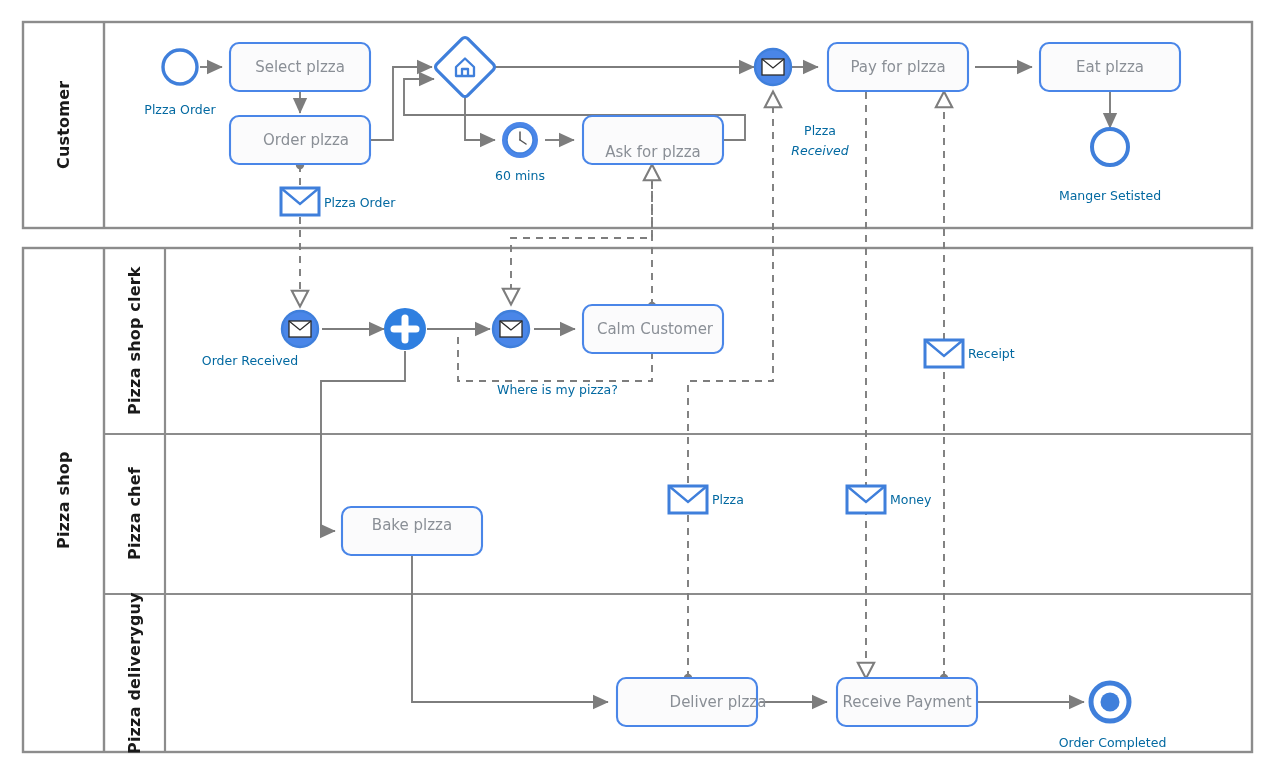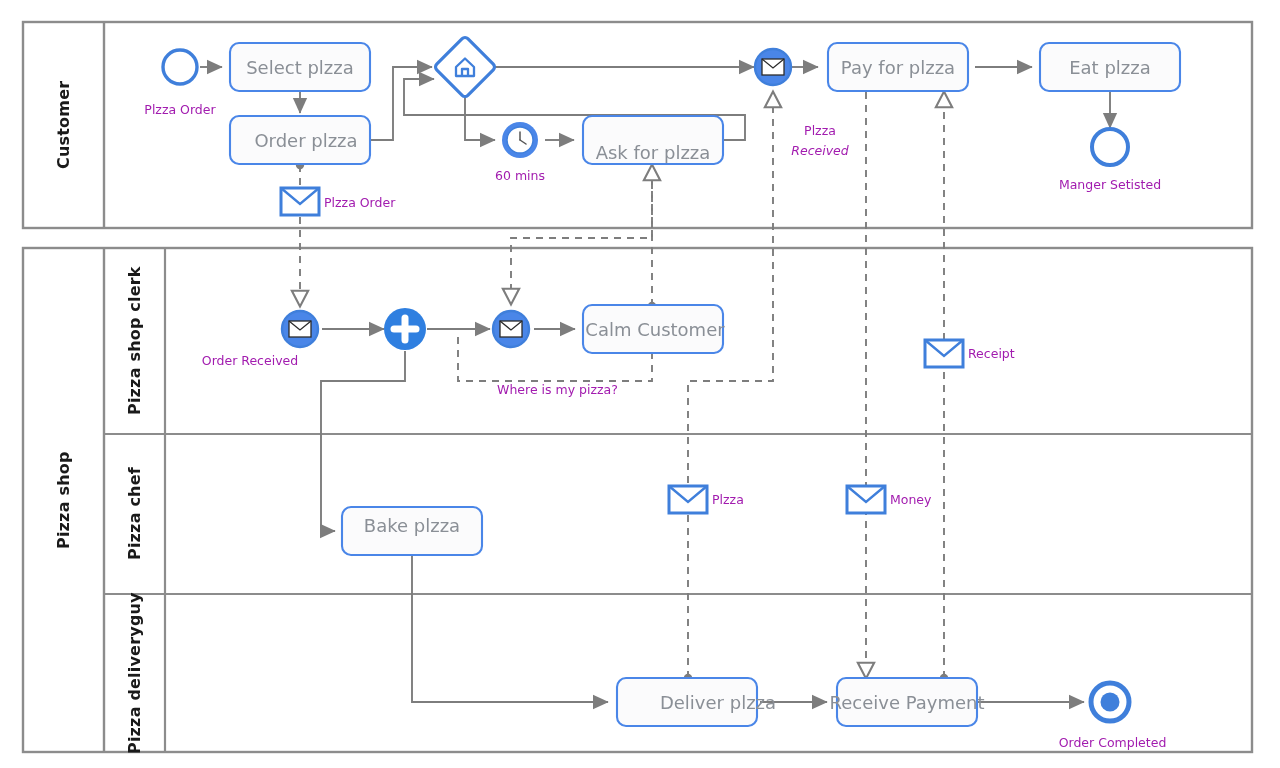--- a/index.html
+++ b/index.html
@@ -7,25 +7,25 @@
   #canvas{position:relative;width:1280px;height:768px;background:#fff;overflow:hidden;}
   svg#diagram{position:absolute;left:0;top:0;width:1280px;height:768px;}
   .lane-title{
     position:absolute;display:flex;align-items:center;justify-content:center;
     color:#1a1a1a;font-size:16px;font-weight:600;letter-spacing:.2px;
     writing-mode:vertical-rl;transform:rotate(180deg);white-space:nowrap;
     user-select:none;
   }
   .task-label{
     position:absolute;display:flex;align-items:center;justify-content:center;
-    color:#8a8f96;font-size:18px;text-align:left;white-space:nowrap;
+    color:#8a8f96;font-size:15px;text-align:left;white-space:nowrap;
     pointer-events:none;user-select:none;
   }
   .anno{
-    position:absolute;color:#a21caf;font-size:12.5px;white-space:nowrap;
+    position:absolute;color:#0369a1;font-size:12.5px;white-space:nowrap;
     user-select:none;line-height:15px;
   }
   .anno.center{text-align:center;}
 </style>
 </head>
 <body>
 
 <div id="canvas">
 
   <svg id="diagram" viewBox="0 0 1280 768" xmlns="http://www.w3.org/2000/svg">
@@ -212,21 +212,21 @@
 
   <div class="anno center" style="left:120px;top:102px;width:120px;">Plzza Order</div>
 
   <div class="anno" style="left:324px;top:195px;">Plzza Order</div>
 
   <div class="anno center" style="left:470px;top:168px;width:100px;">60 mins</div>
 
   <div class="anno center" style="left:770px;top:123px;width:100px;">Plzza</div>
   <div class="anno center" style="left:770px;top:143px;width:100px;font-style:italic;">Received</div>
 
-  <div class="anno center" style="left:1040px;top:177px;width:140px;">Manger Setisted</div>
+  <div class="anno center" style="left:1040px;top:188px;width:140px;">Manger Setisted</div>
 
   <div class="anno center" style="left:190px;top:353px;width:120px;">Order Received</div>
 
   <div class="anno center" style="left:485px;top:382px;width:145px;">Where is my pizza?</div>
 
   <div class="anno" style="left:968px;top:346px;">Receipt</div>
 
   <div class="anno" style="left:712px;top:492px;">Plzza</div>
 
   <div class="anno" style="left:890px;top:492px;">Money</div>

